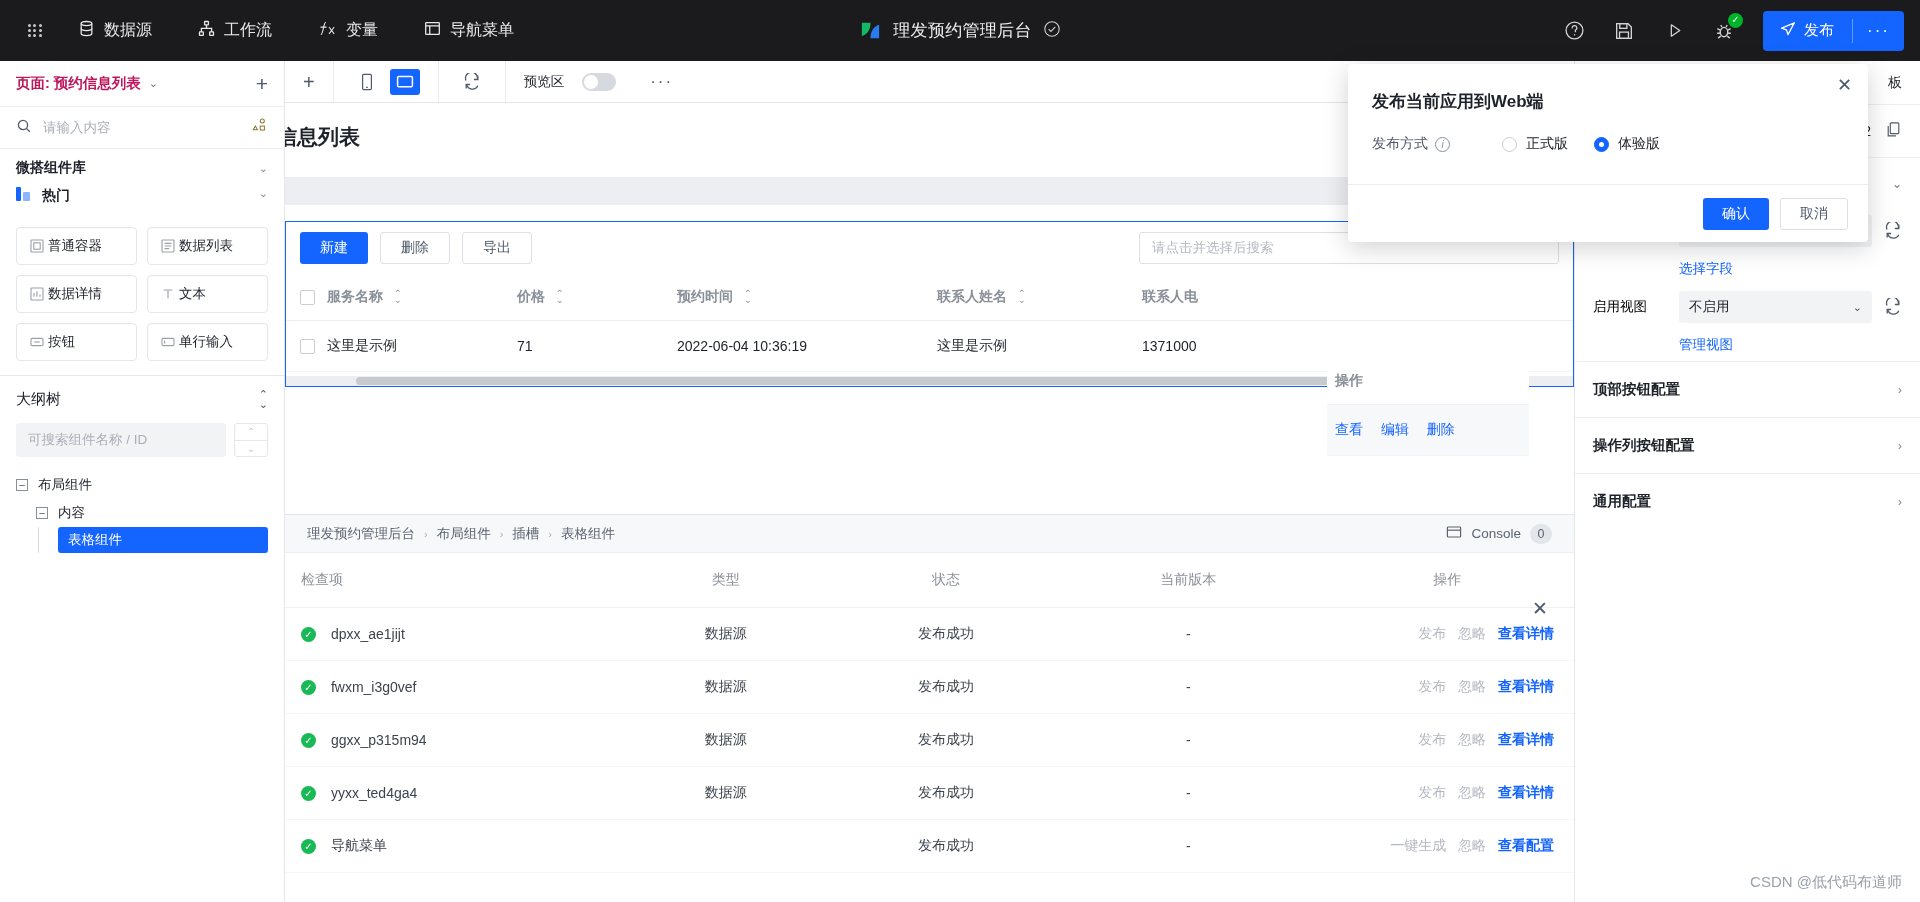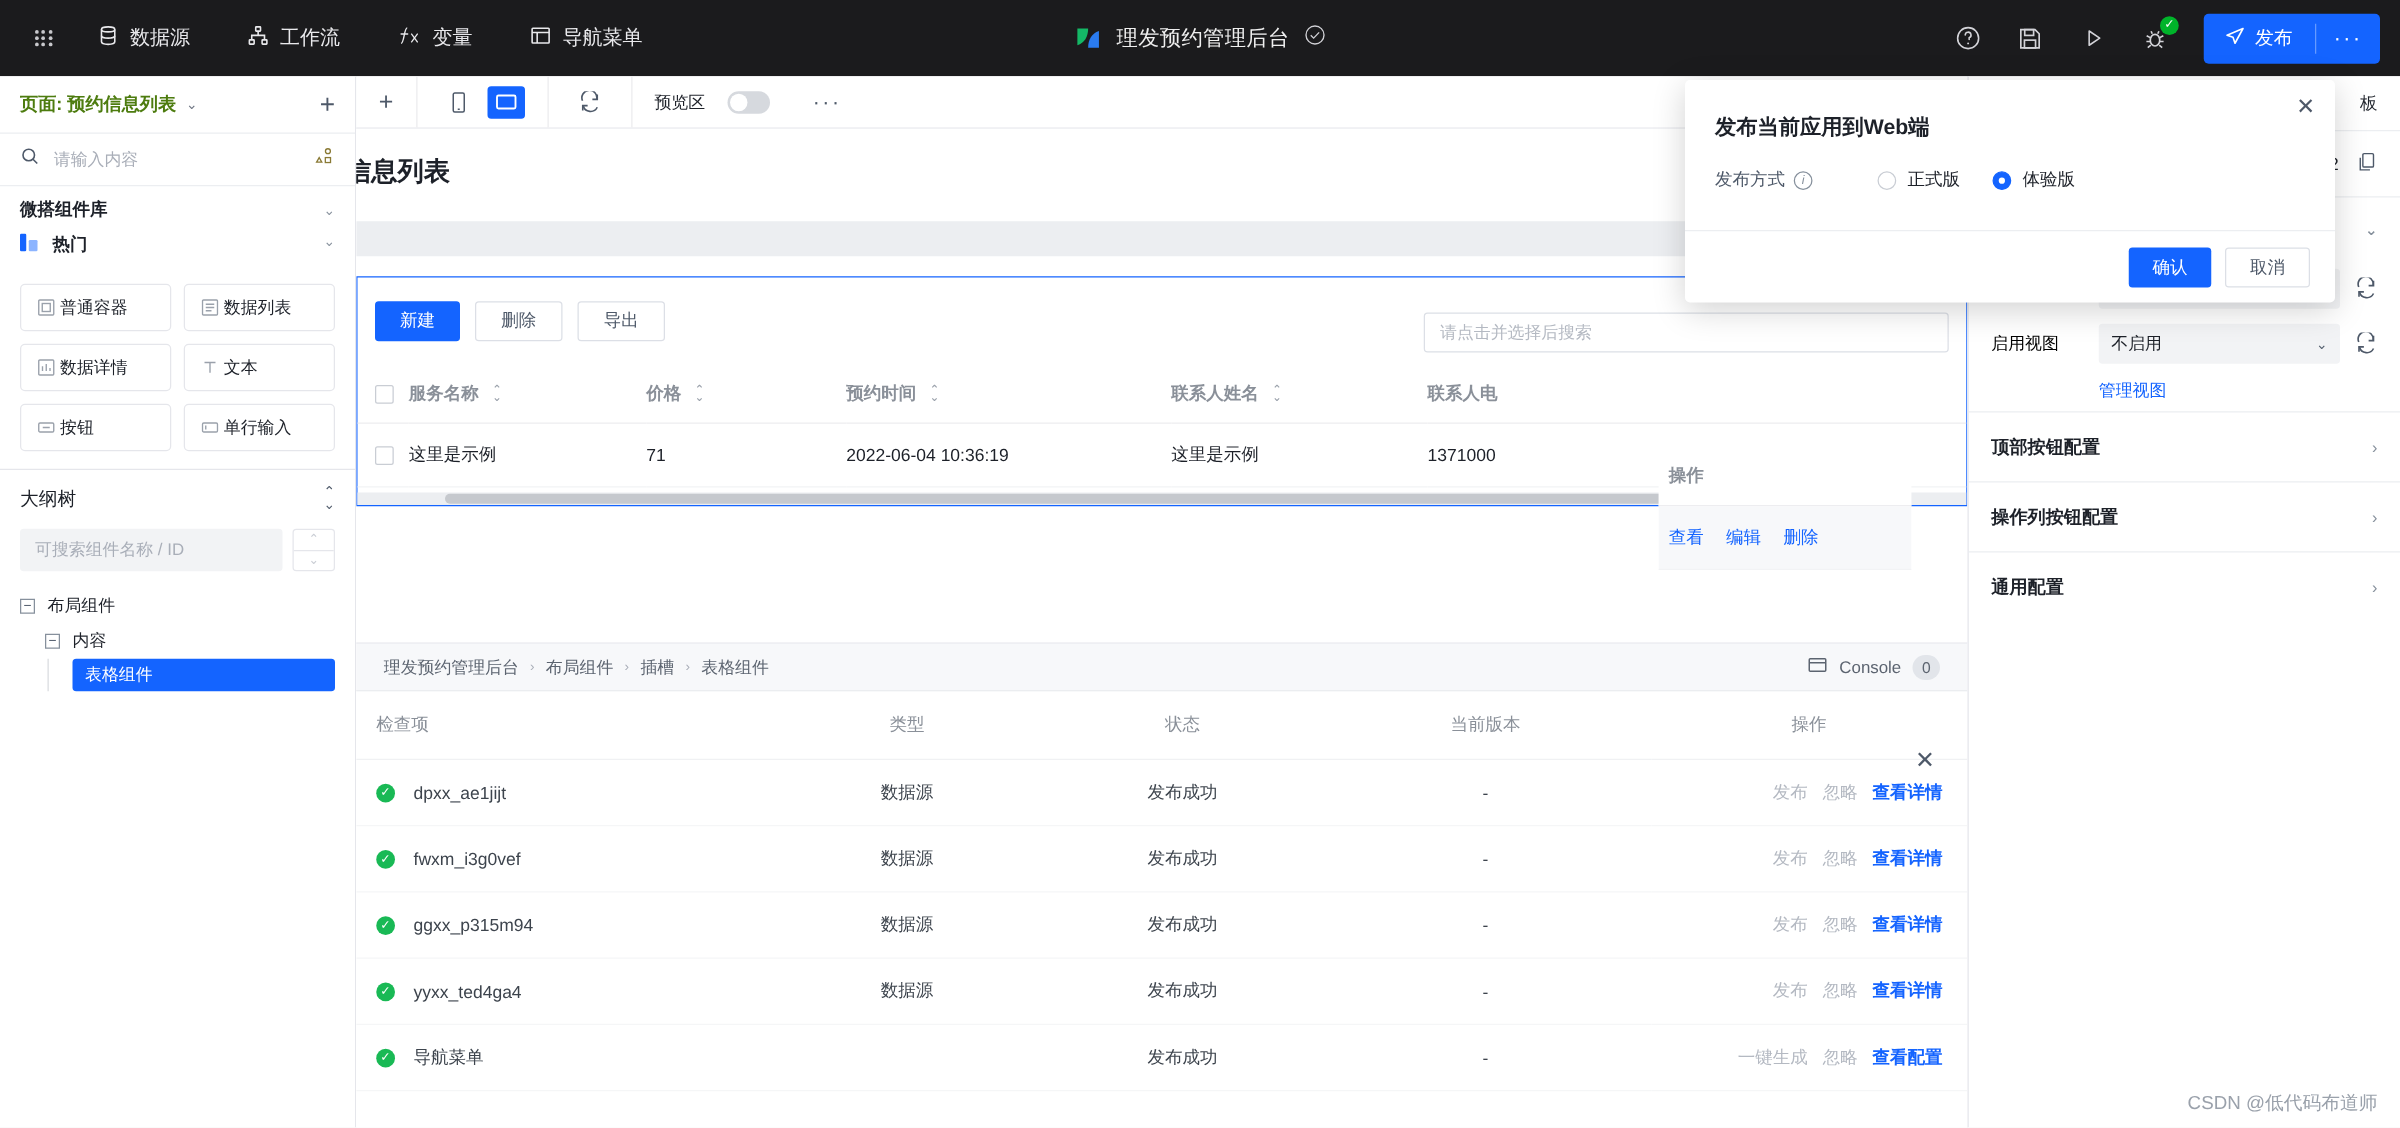--- a/index.html
+++ b/index.html
@@ -41,21 +41,21 @@
   .publish-btn .pb-dots { padding: 0 14px; color: #fff; font-size: 17px;
     letter-spacing: 2px; height: 100%; display: flex; align-items: center; }
 
   
   .sidebar {
     position: absolute; top: 61px; left: 0; width: 285px; height: 841px;
     background: #fff; border-right: 1px solid #e5e6eb; display: flex; flex-direction: column;
   }
   .sb-page { height: 46px; display: flex; align-items: center; padding: 0 16px;
     border-bottom: 1px solid #eceef1; }
-  .sb-page-title { font-size: 14.5px; font-weight: bold; color: #4d7c0f; }
+  .sb-page-title { font-size: 14.5px; font-weight: bold; color: #be185d; }
   .sb-page .chev { margin-left: 8px; color: #6b7280; font-size: 11px; cursor: pointer; }
   .sb-page .plus { margin-left: auto; font-size: 21px; color: #4e5969; cursor: pointer;
     line-height: 1; font-weight: 300; }
   .sb-search { height: 42px; display: flex; align-items: center; padding: 0 16px;
     gap: 11px; border-bottom: 1px solid #eceef1; }
   .sb-search input { border: none; outline: none; flex: 1; font-size: 13.5px;
     color: #1d2129; font-family: inherit; background: transparent; }
   .sb-search input::placeholder { color: #a9aeb8; }
   .sb-sec { display: flex; align-items: center; padding: 0 16px; height: 38px; cursor: pointer; }
   .sb-sec-title { font-size: 14px; font-weight: bold; color: #1d2129; }
@@ -119,21 +119,21 @@
     padding: 20px 0 0 0; margin-left: -60px; }
   .page-wrap { padding: 0 30px; }
   .gray-band { height: 28px; background: #eceef1; margin: 0 0 0 0; }
   .tbl-frame { border: 1px solid #1464ff; margin: 16px 0 0 0; background: #fff; }
   .tbl-toolbar { display: flex; align-items: center; padding: 10px 14px; gap: 12px; }
   .btn { height: 32px; padding: 0 20px; border-radius: 3px; font-size: 14px;
     display: flex; align-items: center; cursor: pointer; }
   .btn-primary { background: #1464ff; color: #fff; }
   .btn-default { background: #fff; color: #4e5969; border: 1px solid #dcdfe6; }
   .tbl-search { margin-left: auto; width: 420px; height: 32px; border: 1px solid #dcdfe6;
-    border-radius: 3px; display: flex; align-items: center; padding: 0 12px; margin-top: 18px; }
+    border-radius: 3px; display: flex; align-items: center; padding: 0 12px; }
   .tbl-search span { font-size: 13.5px; color: #b4b9c2; }
   .dtable { width: 100%; border-collapse: collapse; font-size: 14px; }
   .dtable th { text-align: left; color: #8a9099; font-weight: bold; font-size: 14px;
     padding: 14px 0; border-bottom: 1px solid #ededf0; white-space: nowrap; }
   .dtable td { padding: 16px 0; color: #1d2129; border-bottom: 1px solid #f2f3f5;
     white-space: nowrap; }
   .sortic { display: inline-flex; flex-direction: column; margin-left: 7px;
     color: #9aa1ab; font-size: 9px; line-height: .85; vertical-align: middle; cursor: pointer; }
   .ckbox { width: 15px; height: 15px; border: 1px solid #c9cdd4; border-radius: 2px;
     display: inline-block; vertical-align: middle; margin-right: 12px; cursor: pointer; }
@@ -739,20 +739,21 @@
       <span class="ar">⌄</span>
     </div>
     <span class="rp-refresh">
       <svg width="18" height="18" viewBox="0 0 18 18" fill="none" stroke="currentColor" stroke-width="1.3">
         <path d="M14.4 6.4A6 6 0 103 7.6"></path>
           <path d="M14.8 2.6v3.9h-3.9M3.2 15.4v-3.9h3.9"></path>
         <path d="M3.6 11.6a6 6 0 0011.2 1.2"></path>
       </svg>
     </span>
   </div>
+  <div class="rp-link">选择字段</div>
 
   <div class="rp-row">
     <span class="lbl">启用视图</span>
     <div class="rp-sel">
       <span>不启用</span>
       <span class="ar">⌄</span>
     </div>
     <span class="rp-refresh">
       <svg width="18" height="18" viewBox="0 0 18 18" fill="none" stroke="currentColor" stroke-width="1.3">
         <path d="M14.4 6.4A6 6 0 103 7.6"></path>

